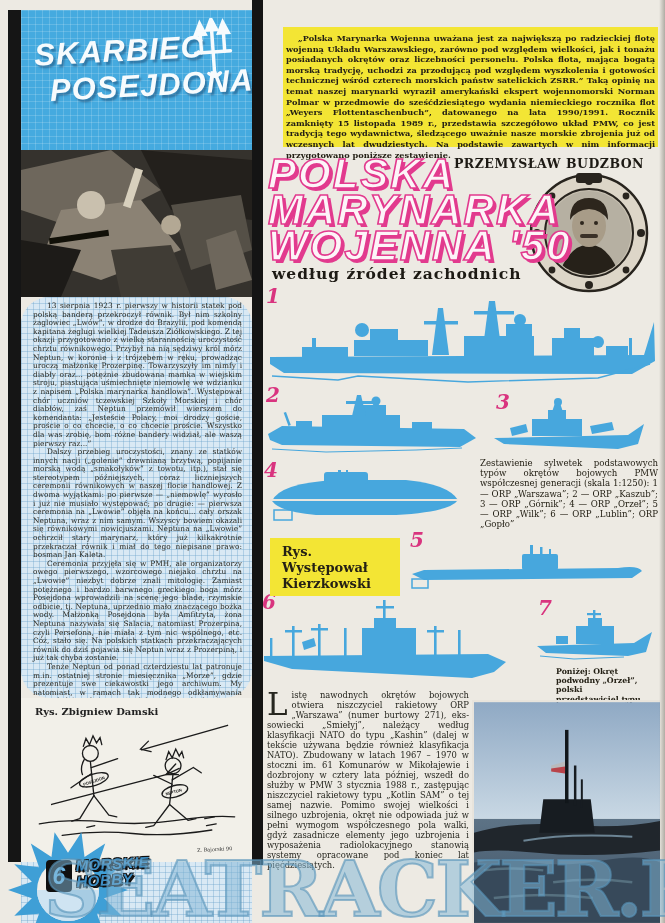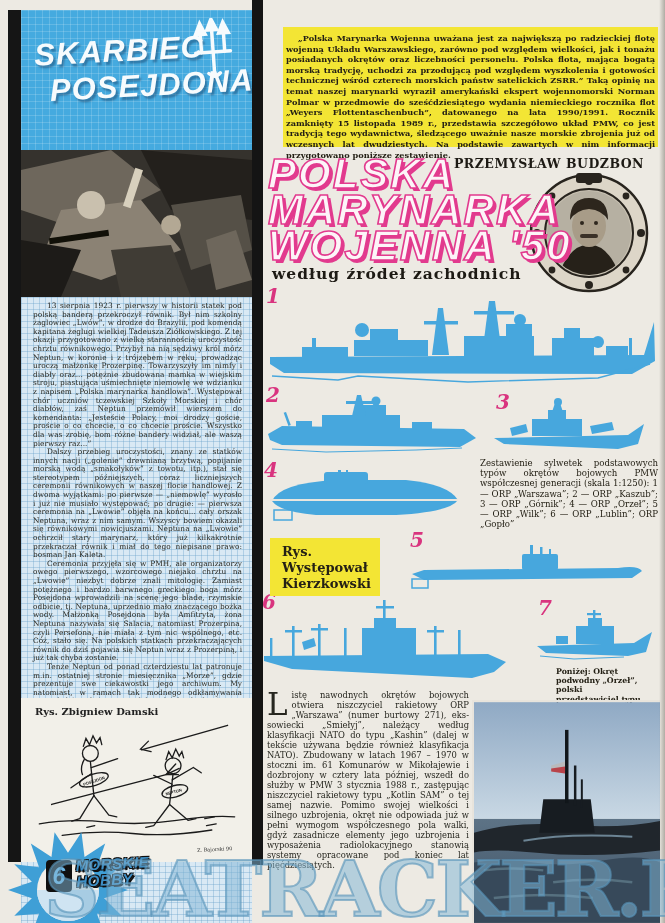--- a/index.html
+++ b/index.html
@@ -33,21 +33,21 @@
   .bw-photo{
     position:absolute;left:21px;top:150px;width:231px;height:147px;
     background:#2e2d2b;overflow:hidden;
   }
   .left-text{
     position:absolute;left:21px;top:297px;width:231px;height:401px;
     background-color:#d9e9f4;
     background-image:linear-gradient(rgba(110,165,205,.38) 1px,transparent 1px),
       linear-gradient(90deg,rgba(110,165,205,.38) 1px,transparent 1px);
     background-size:6px 6px;
-    box-sizing:border-box;padding:5px 10px 4px 12px;
+    box-sizing:border-box;padding:5px 10px 4px 12px;border-radius:28px;
   }
   .left-text p{
     margin:0;font-size:7.4px;line-height:8.6px;text-align:justify;
     text-indent:14px;color:#26261f;
   }
   .left-grid-bottom{
     position:absolute;left:21px;top:698px;width:231px;height:225px;
     background-color:#d9e9f4;
     background-image:linear-gradient(rgba(110,165,205,.38) 1px,transparent 1px),
       linear-gradient(90deg,rgba(110,165,205,.38) 1px,transparent 1px);
@@ -102,21 +102,21 @@
   .ship-num{
     position:absolute;font-weight:bold;font-style:italic;font-size:20px;color:#d9347f;
   }
   .ship{position:absolute;}
   .ship-fill{fill:#47a7dd;}
   .sil-caption{
     position:absolute;left:480px;top:458px;width:178px;
     font-weight:normal;font-size:8.6px;line-height:10.2px;text-align:justify;color:#242015;
   }
   .artist-box{
-    position:absolute;left:270px;top:538px;width:110px;height:58px;
+    position:absolute;left:270px;top:538px;width:130px;height:58px;
     background:#f3e534;box-sizing:border-box;padding:6px 0 0 12px;
     font-weight:bold;font-size:13px;line-height:16px;color:#242015;
   }
   .photo-caption{
     position:absolute;left:544px;top:655px;width:114px;
     font-weight:bold;font-size:7.8px;line-height:9.2px;color:#242015;
   }
   .photo-caption p{margin:12px;}
   .body-text{position:absolute;left:267px;top:690px;width:202px;}
   .body-text p{

